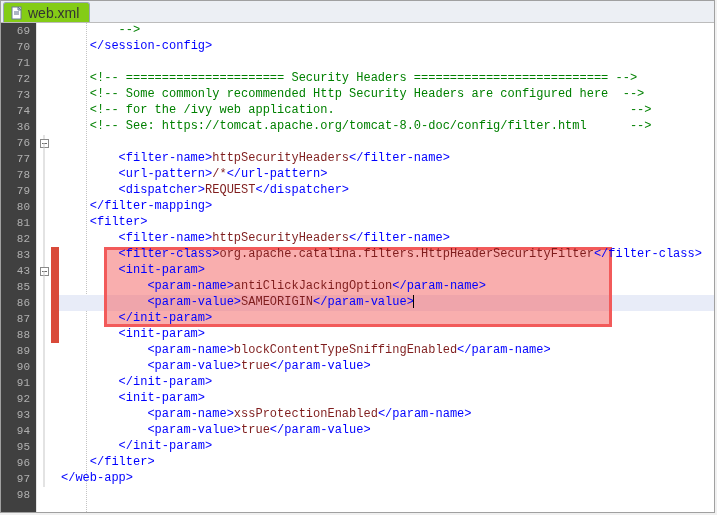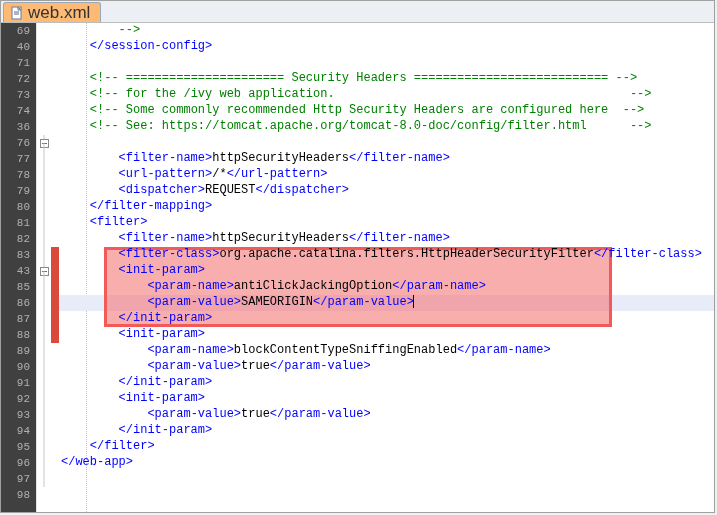--- a/index.html
+++ b/index.html
@@ -1,19 +1,19 @@
 <!DOCTYPE html>
 <html><head>
 <meta charset="utf-8">
 <style>
   * { margin:0; padding:0; box-sizing:border-box; }
   html, body { width:717px; height:515px; font-family:"Consolas","Courier New",monospace; font-size:12px; background:#f0f0f0; overflow:hidden; }
   .frame { width:715px; height:513px; border:1px solid #a0a0a0; background:#fff; position:relative; }
   .tabbar { height:22px; background:#eceff4; border-bottom:1px solid #bcbcbc; display:flex; align-items:flex-end; padding-left:2px; }
-  .tab { display:flex; align-items:center; gap:4px; height:20px; padding:0 10px 0 6px; background:#fdba74; border:1px solid #9aa7b8; border-bottom:none; border-top-left-radius:3px; border-top-right-radius:3px; font-family:"Segoe UI",Tahoma,sans-serif; font-size:17px; color:#333; }
+  .tab { display:flex; align-items:center; gap:4px; height:20px; padding:0 10px 0 6px; background:#84cc16; border:1px solid #9aa7b8; border-bottom:none; border-top-left-radius:3px; border-top-right-radius:3px; font-family:"Segoe UI",Tahoma,sans-serif; font-size:14px; color:#333; }
   .tab svg { display:block; }
   .editor { position:absolute; top:22px; left:0; right:0; bottom:0; display:flex; background:#fff; }
   .gutter-ln { width:36px; background:#404040; border-right:1px solid #e4e4e4; }
   .gutter-fold { width:14px; background:#fff; }
   .gutter-change { width:8px; background:#fff; }
   .content { flex:1; background:#fff; position:relative; }
   .row { height:16px; display:flex; align-items:center; white-space:pre; }
   .ln { color:#b0b0b0; text-align:right; font-size:11px; padding-right:6px; width:100%; }
   .fold { width:100%; height:100%; display:flex; align-items:center; justify-content:center; position:relative; }
   .fold-box { width:9px; height:9px; border:1px solid #8a8a8a; background:#fff; position:relative; }
@@ -24,21 +24,21 @@
   .line-full { top:0; bottom:0; }
   .chg { width:100%; height:100%; }
   .chg.red { background:#d94a3a; }
   .code-row { height:16px; white-space:pre; position:relative; }
   .code-row.current { background:#e8ecf8; }
   .code-cell { position:relative; z-index:2; padding-left:2px; }
   .ml-guide { position:absolute; left:27px; top:0; bottom:0; width:1px; border-left:1px dotted #c4c4c4; }
   .highlight-box { position:absolute; background:rgba(244,108,108,0.55); border:3px solid #f25a5a; z-index:1; left:45px; top:224px; width:508px; height:80px; }
   
   .tg { color:#0000ff; }    
-  .tx { color:#000000; }    
+  .tx { color:#7f1d1d; }    
   .cm { color:#008000; } 
   .caret { display:inline-block; width:1px; height:13px; background:#000; vertical-align:middle; margin-left:-1px; }
 </style>
 </head>
 <body>
 
 <div class="frame">
   <div class="tabbar">
     <div class="tab">
       <span>
@@ -49,21 +49,21 @@
           <line x1="4" y1="8" x2="9" y2="8" stroke="#5a6a8a"></line>
         </svg>
       </span>
       <span>web.xml</span>
     </div>
   </div>
 
   <div class="editor">
     <div class="gutter-ln" id="gut-ln">
         <div class="row"><div class="ln">69</div></div>
-        <div class="row"><div class="ln">40</div></div>
+        <div class="row"><div class="ln">70</div></div>
         <div class="row"><div class="ln">71</div></div>
         <div class="row"><div class="ln">72</div></div>
         <div class="row"><div class="ln">73</div></div>
         <div class="row"><div class="ln">74</div></div>
         <div class="row"><div class="ln">36</div></div>
         <div class="row"><div class="ln">76</div></div>
         <div class="row"><div class="ln">77</div></div>
         <div class="row"><div class="ln">78</div></div>
         <div class="row"><div class="ln">79</div></div>
         <div class="row"><div class="ln">80</div></div>
@@ -150,40 +150,41 @@
         <div class="row"><div class="chg"></div></div>
         <div class="row"><div class="chg"></div></div>
       </div>
     <div class="content" id="code">
       <div class="ml-guide"></div>
       <div class="highlight-box"></div>
     <div class="code-row"><span class="code-cell"><span>        </span><span class="cm">--&gt;</span></span></div>
         <div class="code-row"><span class="code-cell"><span>    </span><span class="tg">&lt;/session-config&gt;</span></span></div>
         <div class="code-row"><span class="code-cell"><span></span></span></div>
         <div class="code-row"><span class="code-cell"><span>    </span><span class="cm">&lt;!-- ====================== Security Headers =========================== --&gt;</span></span></div>
+        <div class="code-row"><span class="code-cell"><span>    </span><span class="cm">&lt;!-- Some commonly recommended Http Security Headers are configured here  --&gt;</span></span></div>
         <div class="code-row"><span class="code-cell"><span>    </span><span class="cm">&lt;!-- for the /ivy web application.                                         --&gt;</span></span></div>
-        <div class="code-row"><span class="code-cell"><span>    </span><span class="cm">&lt;!-- Some commonly recommended Http Security Headers are configured here  --&gt;</span></span></div>
         <div class="code-row"><span class="code-cell"><span>    </span><span class="cm">&lt;!-- See: https://tomcat.apache.org/tomcat-8.0-doc/config/filter.html      --&gt;</span></span></div>
         <div class="code-row"><span class="code-cell"><span>    </span></span></div>
         <div class="code-row"><span class="code-cell"><span>        </span><span class="tg">&lt;filter-name&gt;</span><span class="tx">httpSecurityHeaders</span><span class="tg">&lt;/filter-name&gt;</span></span></div>
         <div class="code-row"><span class="code-cell"><span>        </span><span class="tg">&lt;url-pattern&gt;</span><span class="tx">/*</span><span class="tg">&lt;/url-pattern&gt;</span></span></div>
         <div class="code-row"><span class="code-cell"><span>        </span><span class="tg">&lt;dispatcher&gt;</span><span class="tx">REQUEST</span><span class="tg">&lt;/dispatcher&gt;</span></span></div>
         <div class="code-row"><span class="code-cell"><span>    </span><span class="tg">&lt;/filter-mapping&gt;</span></span></div>
         <div class="code-row"><span class="code-cell"><span>    </span><span class="tg">&lt;filter&gt;</span></span></div>
         <div class="code-row"><span class="code-cell"><span>        </span><span class="tg">&lt;filter-name&gt;</span><span class="tx">httpSecurityHeaders</span><span class="tg">&lt;/filter-name&gt;</span></span></div>
         <div class="code-row"><span class="code-cell"><span>        </span><span class="tg">&lt;filter-class&gt;</span><span class="tx">org.apache.catalina.filters.HttpHeaderSecurityFilter</span><span class="tg">&lt;/filter-class&gt;</span></span></div>
         <div class="code-row"><span class="code-cell"><span>        </span><span class="tg">&lt;init-param&gt;</span></span></div>
         <div class="code-row"><span class="code-cell"><span>            </span><span class="tg">&lt;param-name&gt;</span><span class="tx">antiClickJackingOption</span><span class="tg">&lt;/param-name&gt;</span></span></div>
         <div class="code-row current"><span class="code-cell"><span>            </span><span class="tg">&lt;param-value&gt;</span><span class="tx">SAMEORIGIN</span><span class="tg">&lt;/param-value&gt;</span><span class="caret"></span></span></div>
         <div class="code-row"><span class="code-cell"><span>        </span><span class="tg">&lt;/init-param&gt;</span></span></div>
         <div class="code-row"><span class="code-cell"><span>        </span><span class="tg">&lt;init-param&gt;</span></span></div>
         <div class="code-row"><span class="code-cell"><span>            </span><span class="tg">&lt;param-name&gt;</span><span class="tx">blockContentTypeSniffingEnabled</span><span class="tg">&lt;/param-name&gt;</span></span></div>
         <div class="code-row"><span class="code-cell"><span>            </span><span class="tg">&lt;param-value&gt;</span><span class="tx">true</span><span class="tg">&lt;/param-value&gt;</span></span></div>
         <div class="code-row"><span class="code-cell"><span>        </span><span class="tg">&lt;/init-param&gt;</span></span></div>
         <div class="code-row"><span class="code-cell"><span>        </span><span class="tg">&lt;init-param&gt;</span></span></div>
+        <div class="code-row"><span class="code-cell"><span>            </span><span class="tg">&lt;param-name&gt;</span><span class="tx">xssProtectionEnabled</span><span class="tg">&lt;/param-name&gt;</span></span></div>
         <div class="code-row"><span class="code-cell"><span>            </span><span class="tg">&lt;param-value&gt;</span><span class="tx">true</span><span class="tg">&lt;/param-value&gt;</span></span></div>
         <div class="code-row"><span class="code-cell"><span>        </span><span class="tg">&lt;/init-param&gt;</span></span></div>
         <div class="code-row"><span class="code-cell"><span>    </span><span class="tg">&lt;/filter&gt;</span></span></div>
         <div class="code-row"><span class="code-cell"><span class="tg">&lt;/web-app&gt;</span></span></div>
         <div class="code-row"><span class="code-cell"><span></span></span></div>
       </div>
   </div>
 </div>
 
 </body></html>

